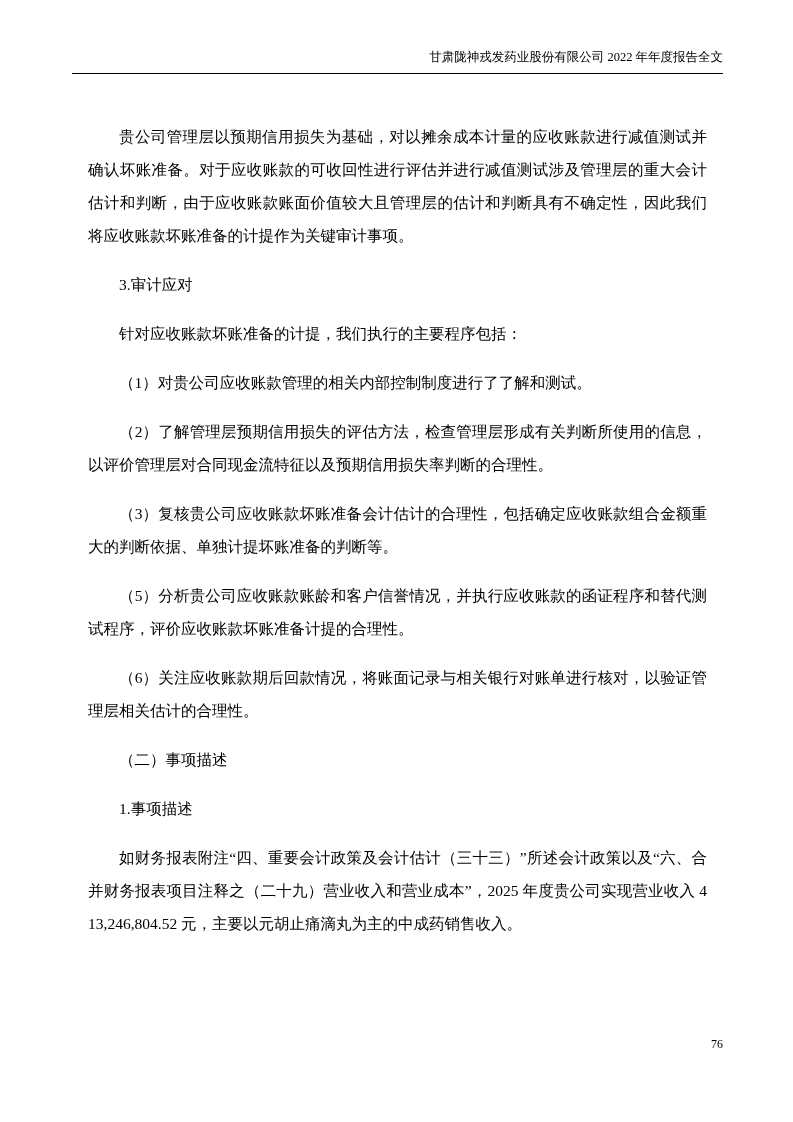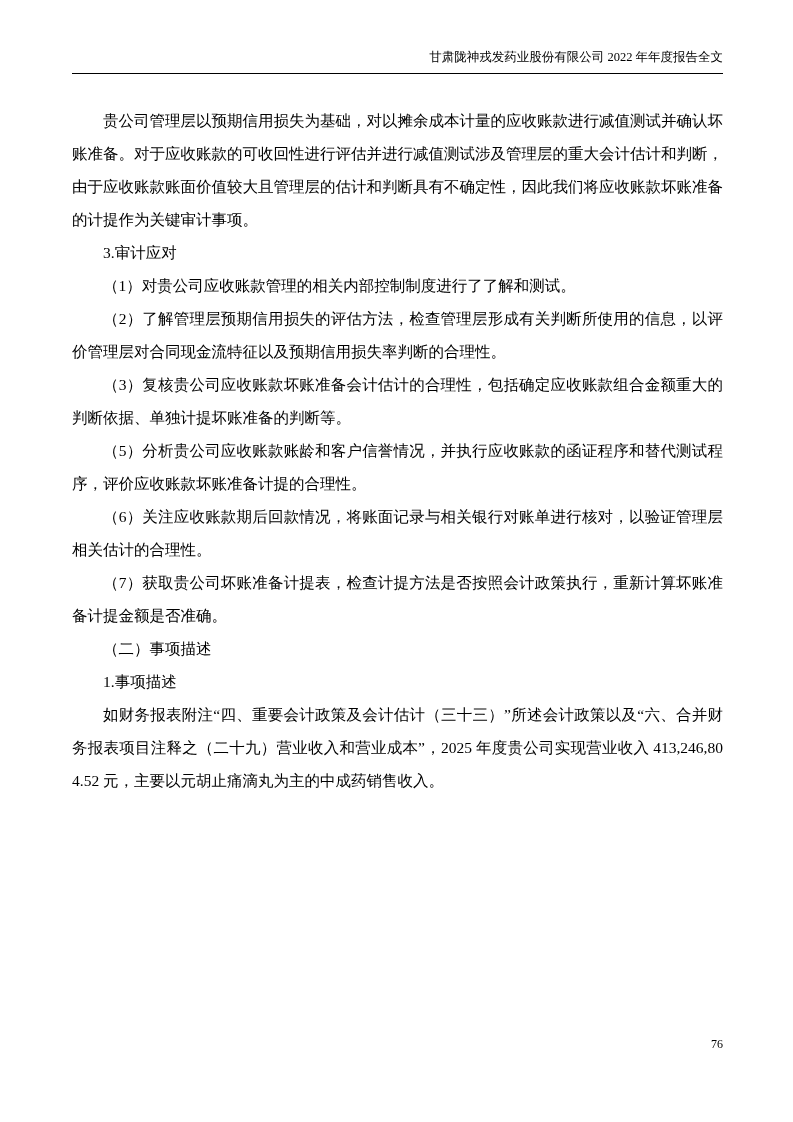--- a/index.html
+++ b/index.html
@@ -33,21 +33,21 @@
     position: absolute;
     top: 104px;
     left: 72px;
     right: 70px;
     font-size: 15.5px;
     line-height: 33px;
     text-align: justify;
     text-justify: inter-ideograph;
   }
   .para {
-    margin: 0;
+    margin: 16px;
     padding: 0;
     text-indent: 2em;
     word-break: break-all;
   }
   .page-footer {
     position: absolute;
     top: 1036px;
     right: 70px;
     font-size: 12px;
     line-height: 16px;
@@ -58,26 +58,26 @@
 
 <div class="page">
 
   <header class="page-header">
     <span>甘肃陇神戎发药业股份有限公司 2022 年年度报告全文</span>
   </header>
 
   <main class="page-body">
     <p class="para">贵公司管理层以预期信用损失为基础，对以摊余成本计量的应收账款进行减值测试并确认坏账准备。对于应收账款的可收回性进行评估并进行减值测试涉及管理层的重大会计估计和判断，由于应收账款账面价值较大且管理层的估计和判断具有不确定性，因此我们将应收账款坏账准备的计提作为关键审计事项。</p>
     <p class="para">3.审计应对</p>
+    <p class="para">针对应收账款坏账准备的计提，我们执行的主要程序包括：</p>
     <p class="para">（1）对贵公司应收账款管理的相关内部控制制度进行了了解和测试。</p>
     <p class="para">（2）了解管理层预期信用损失的评估方法，检查管理层形成有关判断所使用的信息，以评价管理层对合同现金流特征以及预期信用损失率判断的合理性。</p>
     <p class="para">（3）复核贵公司应收账款坏账准备会计估计的合理性，包括确定应收账款组合金额重大的判断依据、单独计提坏账准备的判断等。</p>
     <p class="para">（5）分析贵公司应收账款账龄和客户信誉情况，并执行应收账款的函证程序和替代测试程序，评价应收账款坏账准备计提的合理性。</p>
     <p class="para">（6）关注应收账款期后回款情况，将账面记录与相关银行对账单进行核对，以验证管理层相关估计的合理性。</p>
-    <p class="para">（7）获取贵公司坏账准备计提表，检查计提方法是否按照会计政策执行，重新计算坏账准备计提金额是否准确。</p>
     <p class="para">（二）事项描述</p>
     <p class="para">1.事项描述</p>
     <p class="para">如财务报表附注“四、重要会计政策及会计估计（三十三）”所述会计政策以及“六、合并财务报表项目注释之（二十九）营业收入和营业成本”，2025 年度贵公司实现营业收入 413,246,804.52 元，主要以元胡止痛滴丸为主的中成药销售收入。</p>
   </main>
 
   <footer class="page-footer">
     <span>76</span>
   </footer>
 
 </div>

